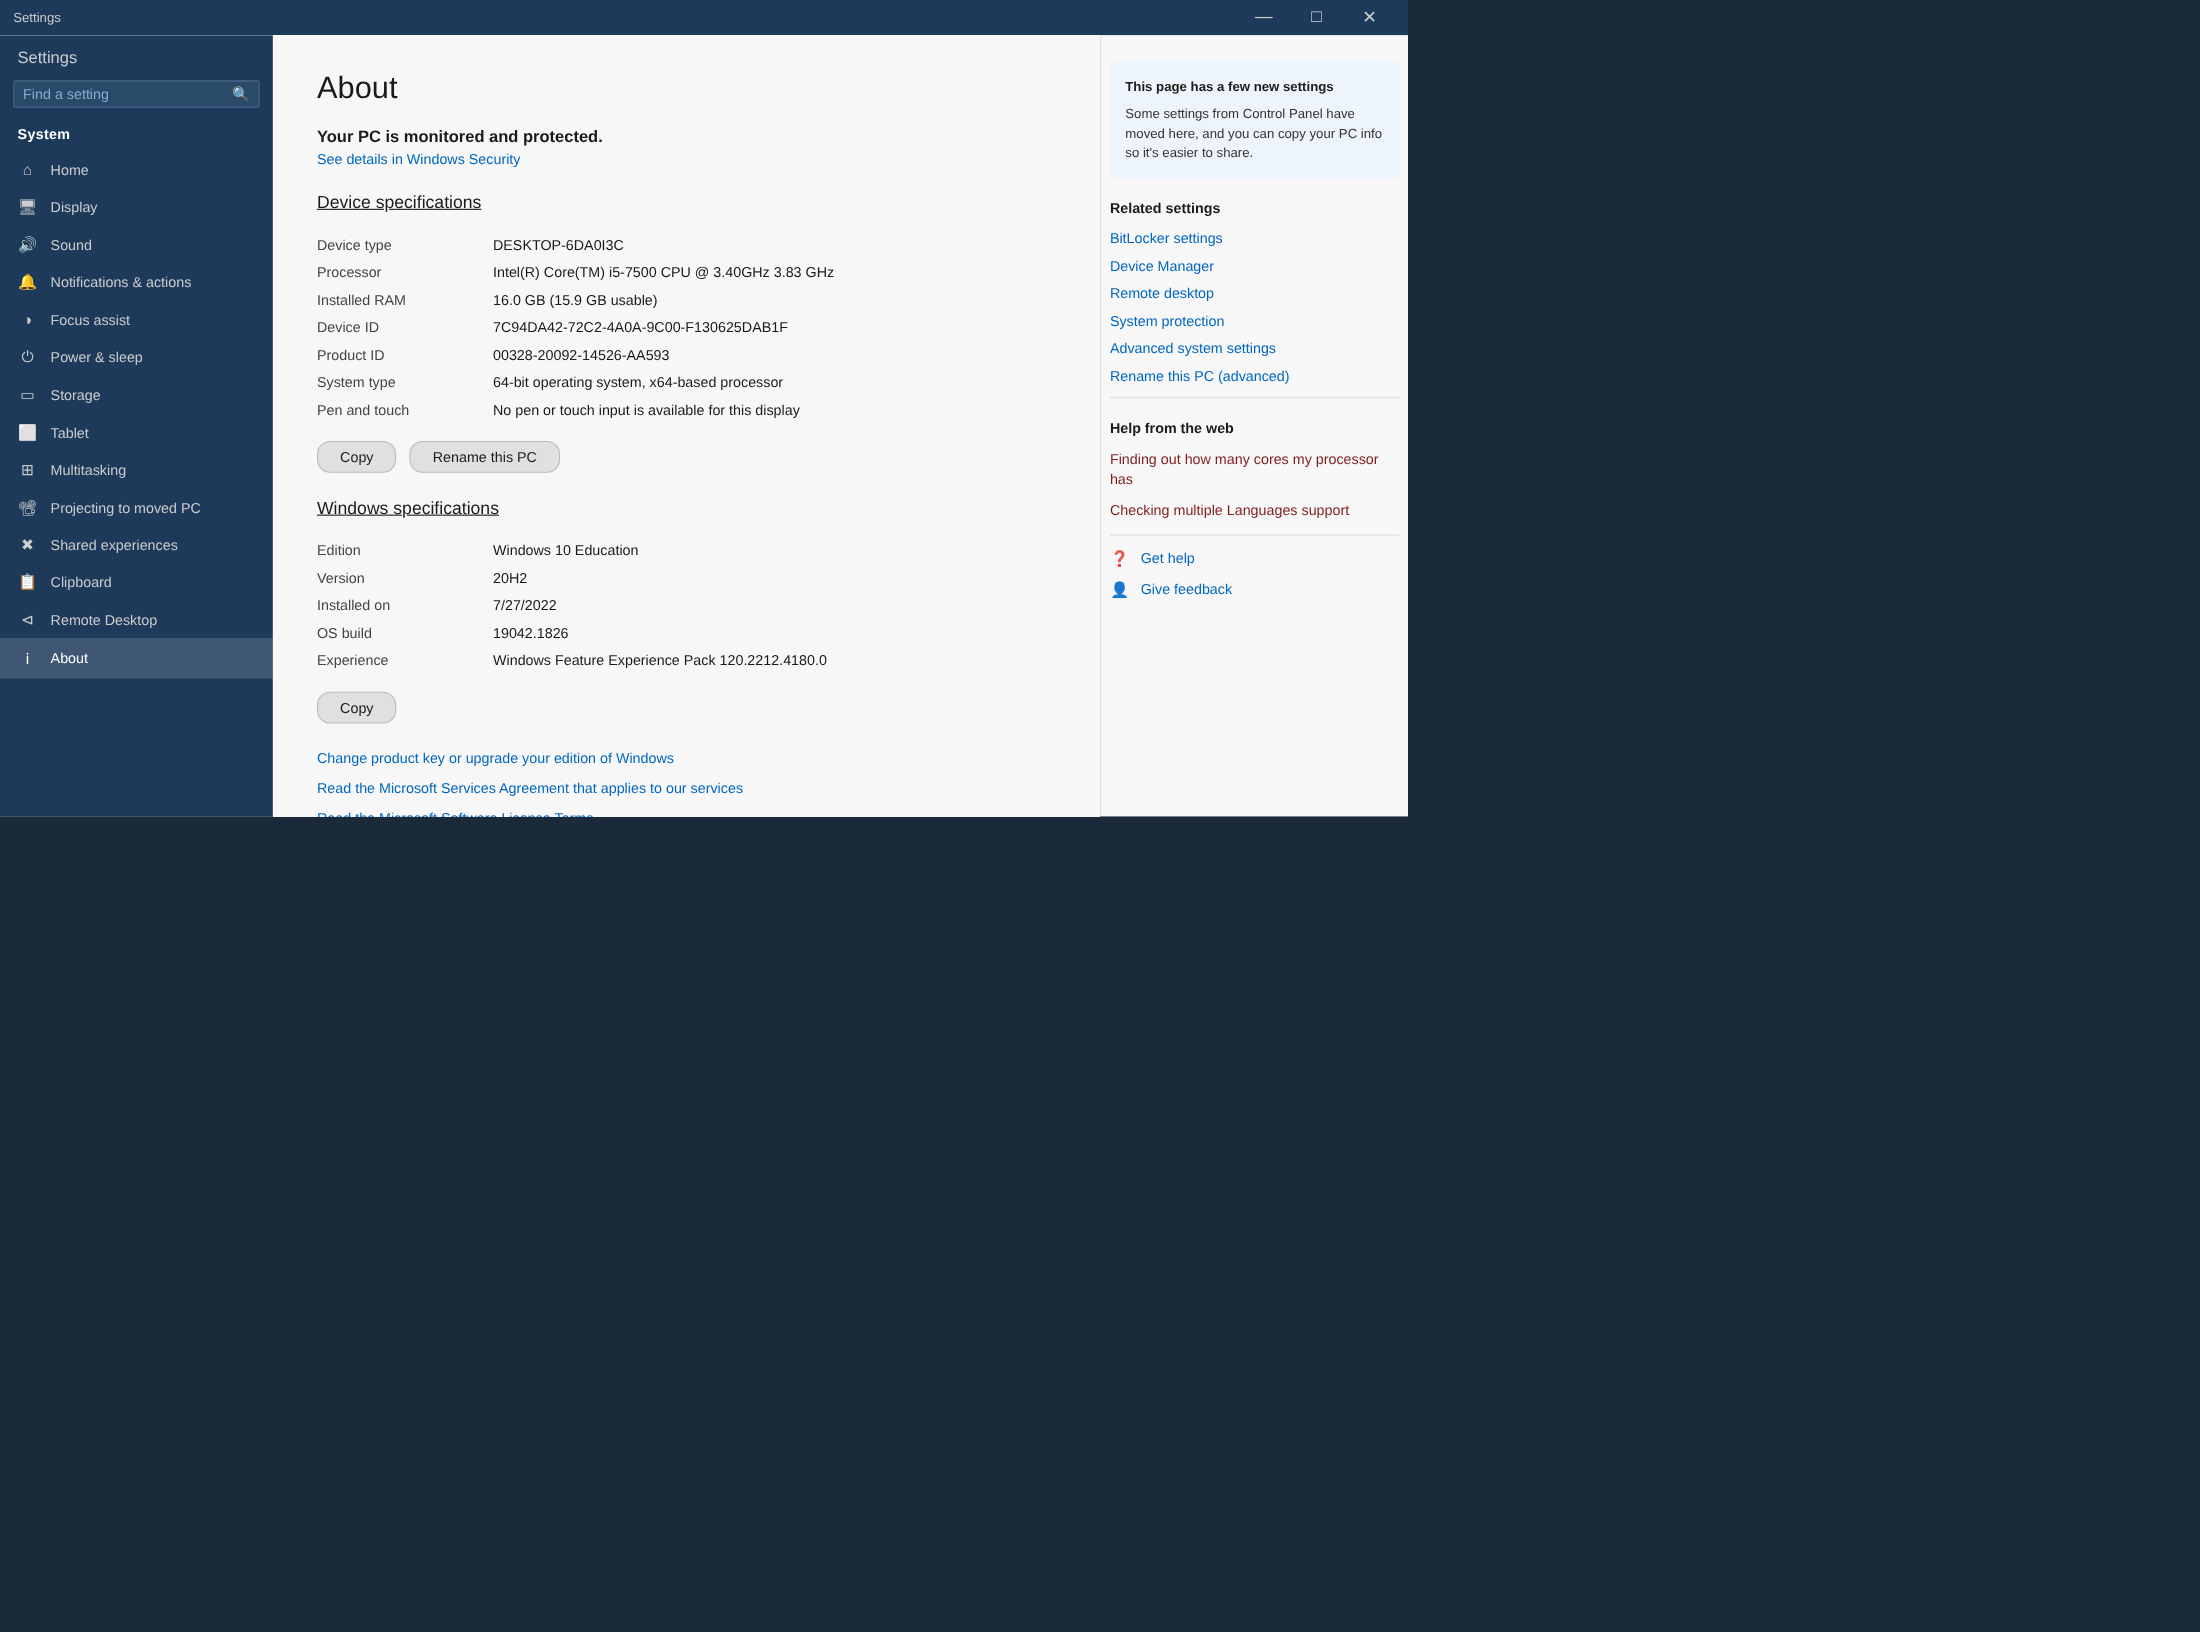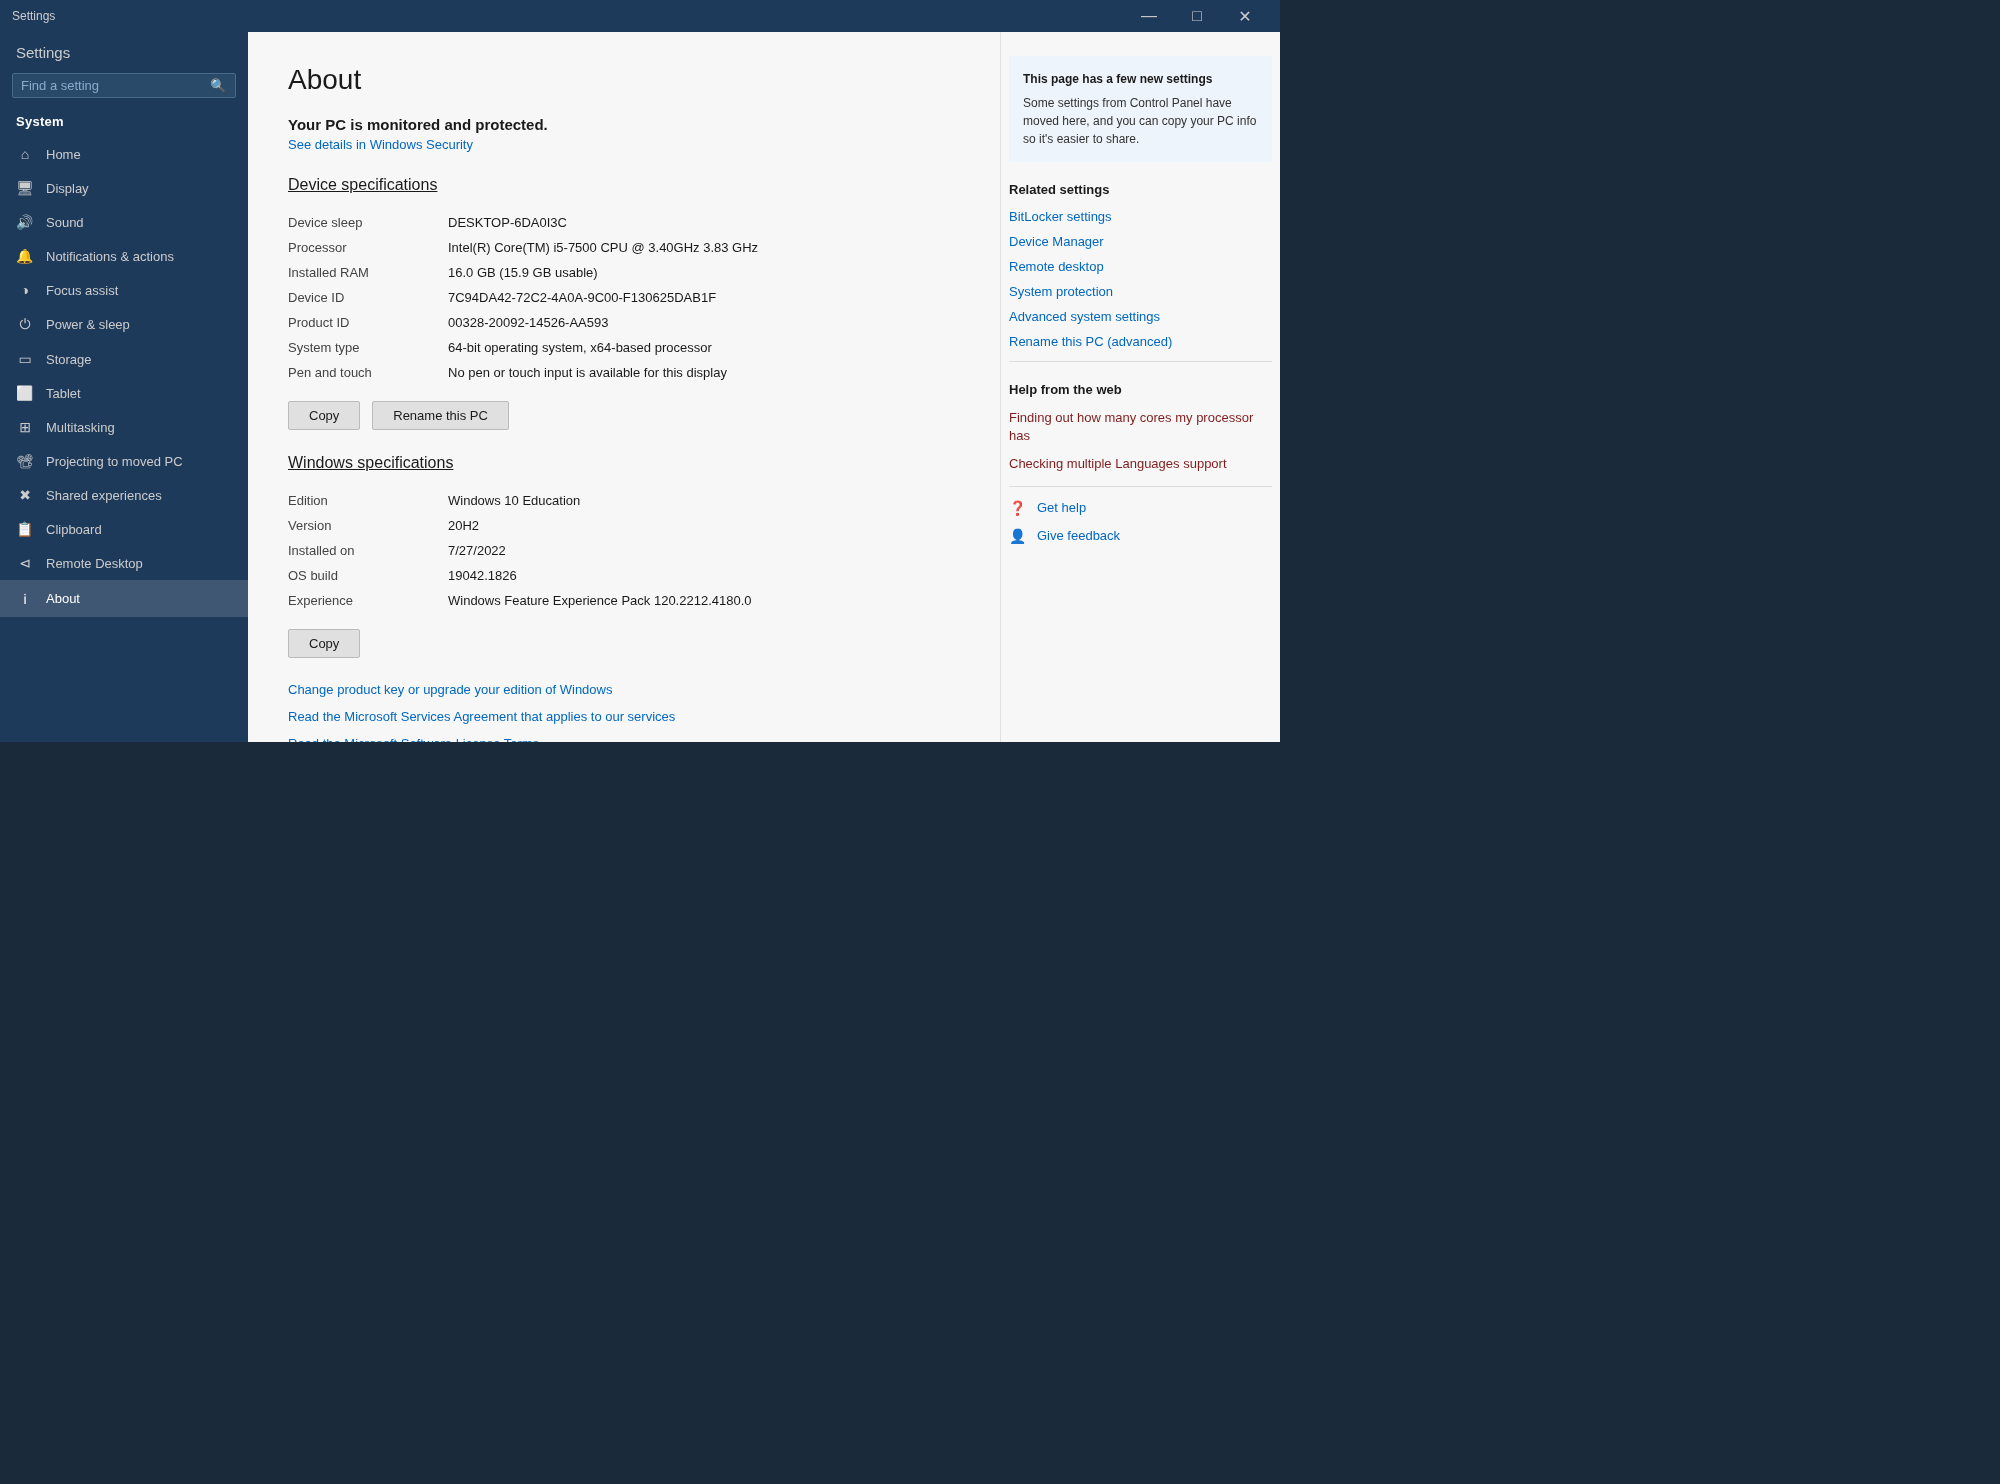--- a/index.html
+++ b/index.html
@@ -165,21 +165,21 @@
       color: #444;
       width: 160px;
       font-weight: 400;
     }
     .spec-table tr td:last-child {
       color: #1a1a1a;
     }
     .btn {
       background: #e0e0e0;
       border: 1px solid #bbb;
-      border-radius: 2px;
+      border-radius: 12px;
       padding: 6px 20px;
       font-size: 13px;
       cursor: pointer;
       color: #1a1a1a;
       margin-right: 8px;
       margin-bottom: 24px;
     }
     .link-blue {
       color: #0067c0;
       text-decoration: none;
@@ -346,21 +346,21 @@
     <div class="main-content">
       <h1 class="main-title">About</h1>
 
       <div class="security-banner">Your PC is monitored and protected.</div>
       <a class="security-link">See details in Windows Security</a>
 
       <div class="section-title">Device specifications</div>
       <table class="spec-table">
         <tbody>
           <tr>
-            <td>Device sleep</td>
+            <td>Device type</td>
             <td>DESKTOP-6DA0I3C</td>
           </tr>
           <tr>
             <td>Processor</td>
             <td>Intel(R) Core(TM) i5-7500 CPU @ 3.40GHz   3.83 GHz</td>
           </tr>
           <tr>
             <td>Installed RAM</td>
             <td>16.0 GB (15.9 GB usable)</td>
           </tr>

